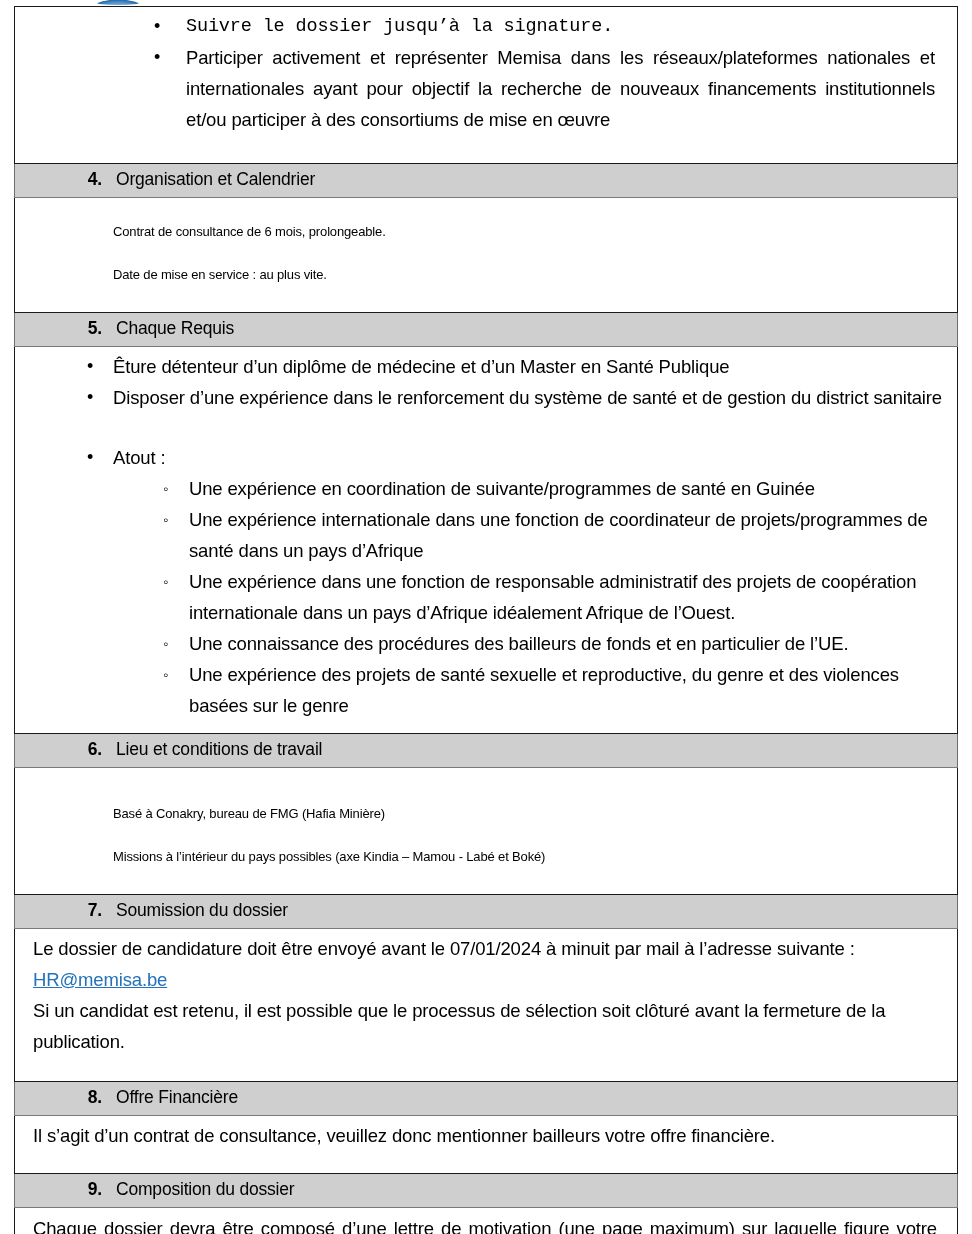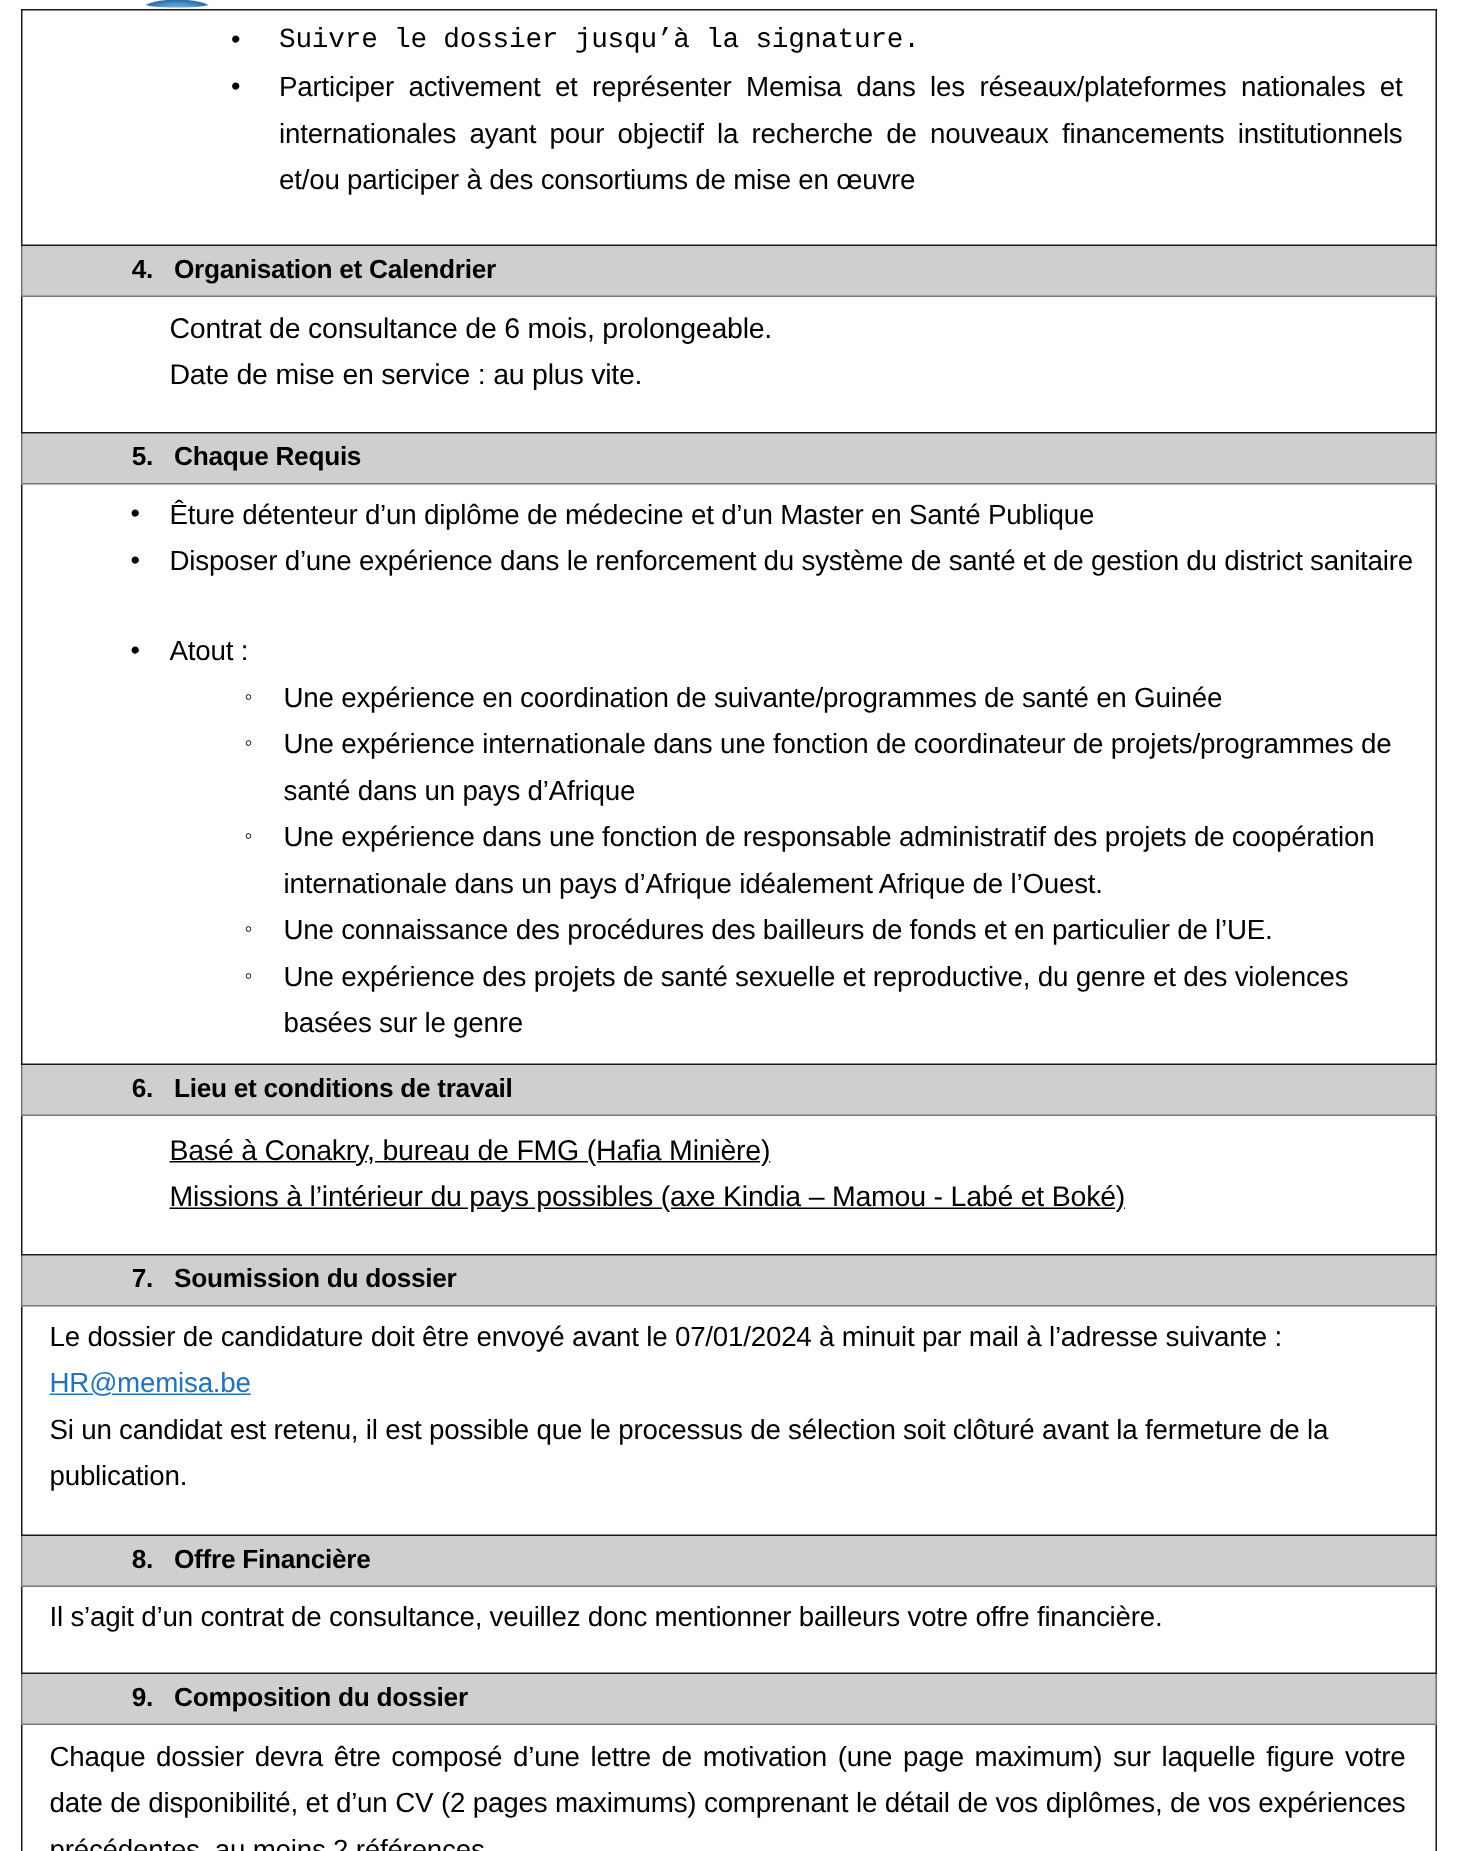--- a/index.html
+++ b/index.html
@@ -64,35 +64,36 @@
     width: 38px;
     min-width: 38px;
     margin-left: 49px;
     text-align: right;
     font-weight: bold;
     font-size: 17.5px;
     letter-spacing: -0.2px;
   }
   .hdr-title {
     margin-left: 14px;
-    font-weight: bold;
+    font-weight: normal;
     font-size: 17.5px;
     letter-spacing: -0.2px;
   }
 
   
   .body-pad {
     padding: 6px 10px 10px 10px;
   }
 
   .plain-line {
-    font-size: 19px;
+    font-size: 13px;
     line-height: 31px;
     margin-left: 88px;
     letter-spacing: -0.15px;
+    margin-top: 12px;
   }
 
   .flush-par {
     font-size: 18.5px;
     line-height: 31px;
     letter-spacing: -0.15px;
     text-align: left;
     padding: 0 10px 0 8px;
   }
   .flush-par.justify {
@@ -262,21 +263,21 @@
       <tr>
         <td class="hdr">
           <div class="hdr-row">
             <span class="hdr-num">6.</span>
             <span class="hdr-title">Lieu et conditions de travail</span>
           </div>
         </td>
       </tr>
       <tr>
         <td class="cell">
-          <div class="body-pad" style="padding-top:8px;padding-bottom:22px;text-decoration:underline;">
+          <div class="body-pad" style="padding-top:18px;padding-bottom:22px;">
             <div class="plain-line">Basé à Conakry, bureau de FMG (Hafia Minière)</div>
             <div class="plain-line">Missions à l’intérieur du pays possibles (axe Kindia – Mamou - Labé et Boké)</div>
           </div>
         </td>
       </tr>
 
       <tr>
         <td class="hdr">
           <div class="hdr-row">
             <span class="hdr-num">7.</span>

